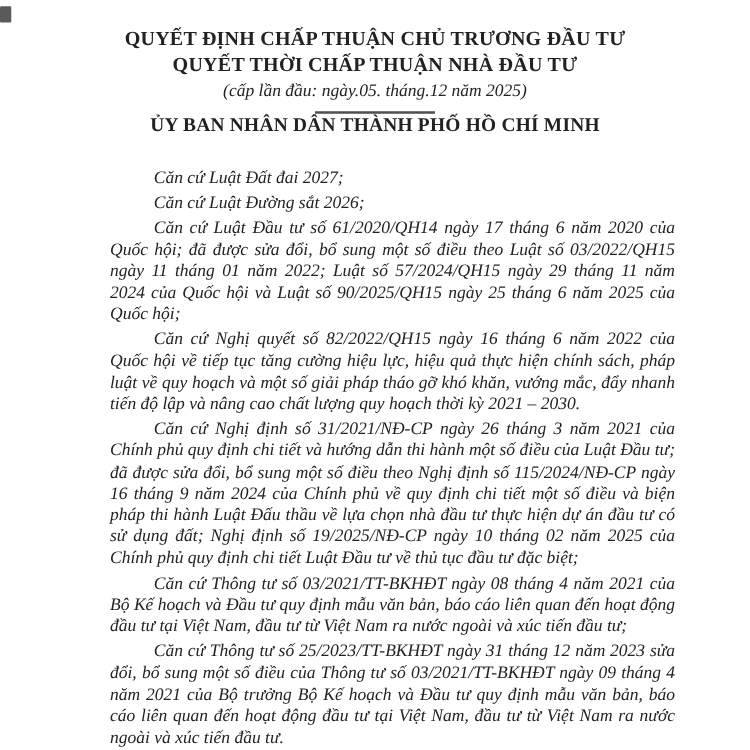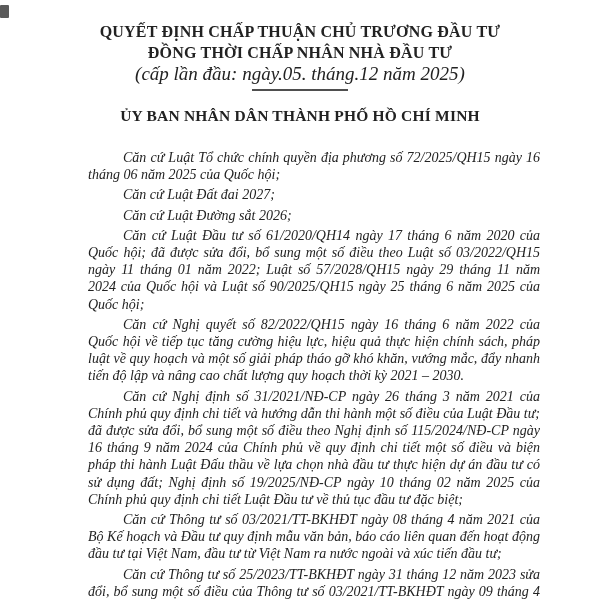--- a/index.html
+++ b/index.html
@@ -35,35 +35,34 @@
     text-align: center;
   }
   .title-line {
     font-weight: bold;
     font-size: 16px;
     line-height: 20.5px;
     letter-spacing: 0.2px;
   }
   .subtitle {
     font-style: italic;
-    font-size: 19px;
+    font-size: 14px;
     line-height: 18px;
     margin-top: 2px;
   }
   .rule {
     width: 96px;
     height: 2px;
     background: #4f4f4f;
     margin: 6px auto 0 auto;
   }
   .issuer {
     font-weight: bold;
     font-size: 15.5px;
     line-height: 19px;
-    margin-top: 15px;
     letter-spacing: 0.2px;
   }
   .content {
     margin: 24px 60px 0 88px;
     width: 452px;
   }
   .basis {
     font-style: italic;
     font-size: 14px;
     line-height: 17.2px;
@@ -74,30 +73,29 @@
 </style>
 </head>
 <body>
 
 <div class="page">
 
   <div class="scan-mark"></div>
 
   <div class="header">
     <div class="title-line">QUYẾT ĐỊNH CHẤP THUẬN CHỦ TRƯƠNG ĐẦU TƯ</div>
-    <div class="title-line">ĐỒNG THỜI CHẤP NHÂN NHÀ ĐẦU TƯ</div>
+    <div class="title-line">QUYẾT THỜI CHẤP THUẬN NHÀ ĐẦU TƯ</div>
     <div class="subtitle">(cấp lần đầu: ngày.05. tháng.12 năm 2025)</div>
     <div class="rule"></div>
     <div class="issuer">ỦY BAN NHÂN DÂN THÀNH PHỐ HỒ CHÍ MINH</div>
   </div>
 
   <div class="content">
-    <p class="basis">Căn cứ Luật Tổ chức chính quyền địa phương số 72/2025/QH15 ngày 16 tháng 06 năm 2025 của Quốc hội;</p>
     <p class="basis">Căn cứ Luật Đất đai 2027;</p>
     <p class="basis">Căn cứ Luật Đường sắt 2026;</p>
-    <p class="basis">Căn cứ Luật Đầu tư số 61/2020/QH14 ngày 17 tháng 6 năm 2020 của Quốc hội; đã được sửa đổi, bổ sung một số điều theo Luật số 03/2022/QH15 ngày 11 tháng 01 năm 2022; Luật số 57/2028/QH15 ngày 29 tháng 11 năm 2024 của Quốc hội và Luật số 90/2025/QH15 ngày 25 tháng 6 năm 2025 của Quốc hội;</p>
+    <p class="basis">Căn cứ Luật Đầu tư số 61/2020/QH14 ngày 17 tháng 6 năm 2020 của Quốc hội; đã được sửa đổi, bổ sung một số điều theo Luật số 03/2022/QH15 ngày 11 tháng 01 năm 2022; Luật số 57/2024/QH15 ngày 29 tháng 11 năm 2024 của Quốc hội và Luật số 90/2025/QH15 ngày 25 tháng 6 năm 2025 của Quốc hội;</p>
     <p class="basis">Căn cứ Nghị quyết số 82/2022/QH15 ngày 16 tháng 6 năm 2022 của Quốc hội về tiếp tục tăng cường hiệu lực, hiệu quả thực hiện chính sách, pháp luật về quy hoạch và một số giải pháp tháo gỡ khó khăn, vướng mắc, đẩy nhanh tiến độ lập và nâng cao chất lượng quy hoạch thời kỳ 2021 – 2030.</p>
     <p class="basis">Căn cứ Nghị định số 31/2021/NĐ-CP ngày 26 tháng 3 năm 2021 của Chính phủ quy định chi tiết và hướng dẫn thi hành một số điều của Luật Đầu tư; đã được sửa đổi, bổ sung một số điều theo Nghị định số 115/2024/NĐ-CP ngày 16 tháng 9 năm 2024 của Chính phủ về quy định chi tiết một số điều và biện pháp thi hành Luật Đấu thầu về lựa chọn nhà đầu tư thực hiện dự án đầu tư có sử dụng đất; Nghị định số 19/2025/NĐ-CP ngày 10 tháng 02 năm 2025 của Chính phủ quy định chi tiết Luật Đầu tư về thủ tục đầu tư đặc biệt;</p>
     <p class="basis">Căn cứ Thông tư số 03/2021/TT-BKHĐT ngày 08 tháng 4 năm 2021 của Bộ Kế hoạch và Đầu tư quy định mẫu văn bản, báo cáo liên quan đến hoạt động đầu tư tại Việt Nam, đầu tư từ Việt Nam ra nước ngoài và xúc tiến đầu tư;</p>
     <p class="basis">Căn cứ Thông tư số 25/2023/TT-BKHĐT ngày 31 tháng 12 năm 2023 sửa đổi, bổ sung một số điều của Thông tư số 03/2021/TT-BKHĐT ngày 09 tháng 4 năm 2021 của Bộ trưởng Bộ Kế hoạch và Đầu tư quy định mẫu văn bản, báo cáo liên quan đến hoạt động đầu tư tại Việt Nam, đầu tư từ Việt Nam ra nước ngoài và xúc tiến đầu tư.</p>
   </div>
 
 </div>
 
 </body></html>

